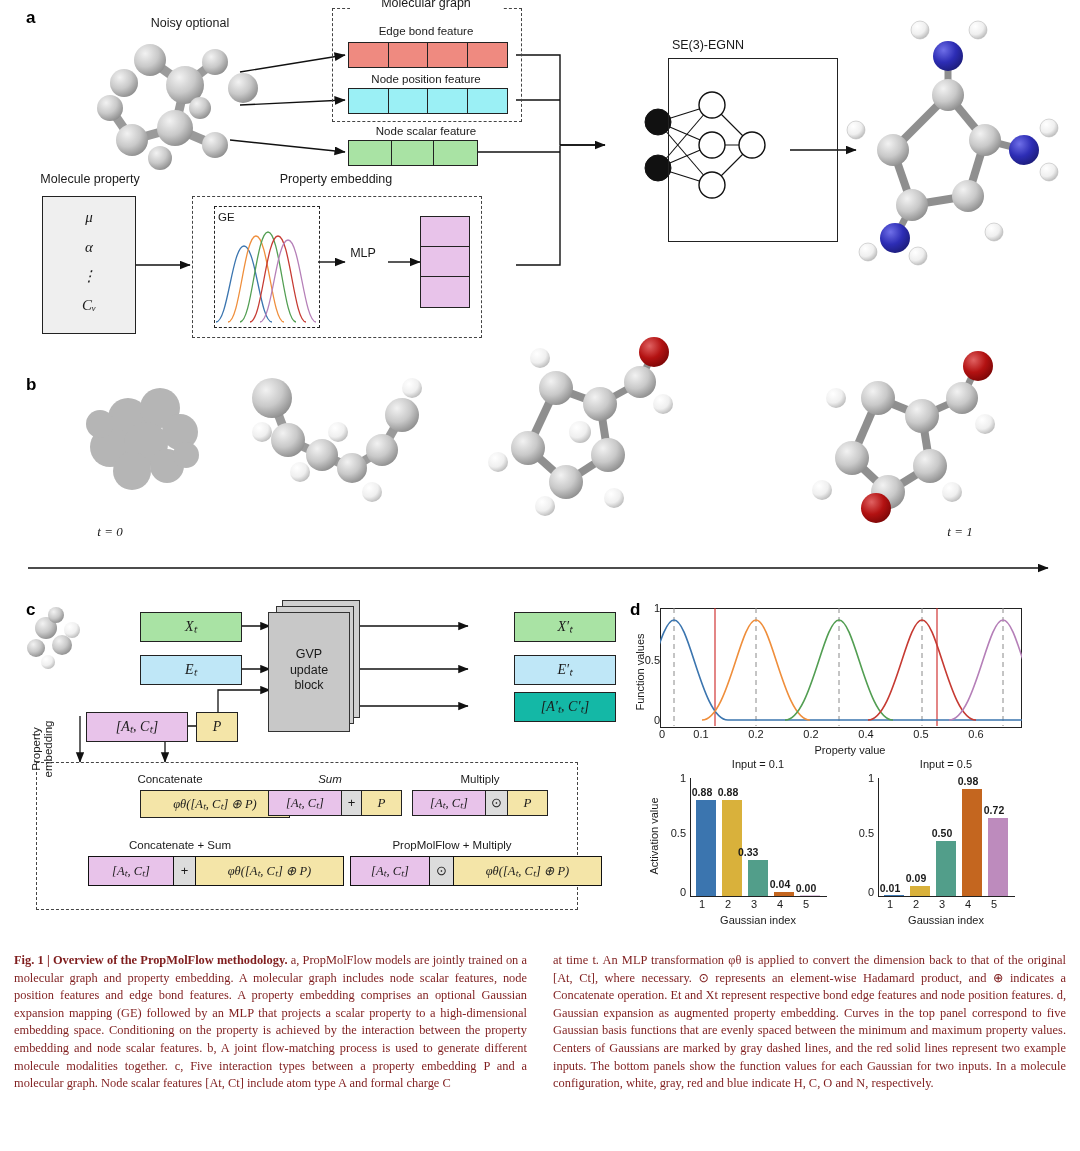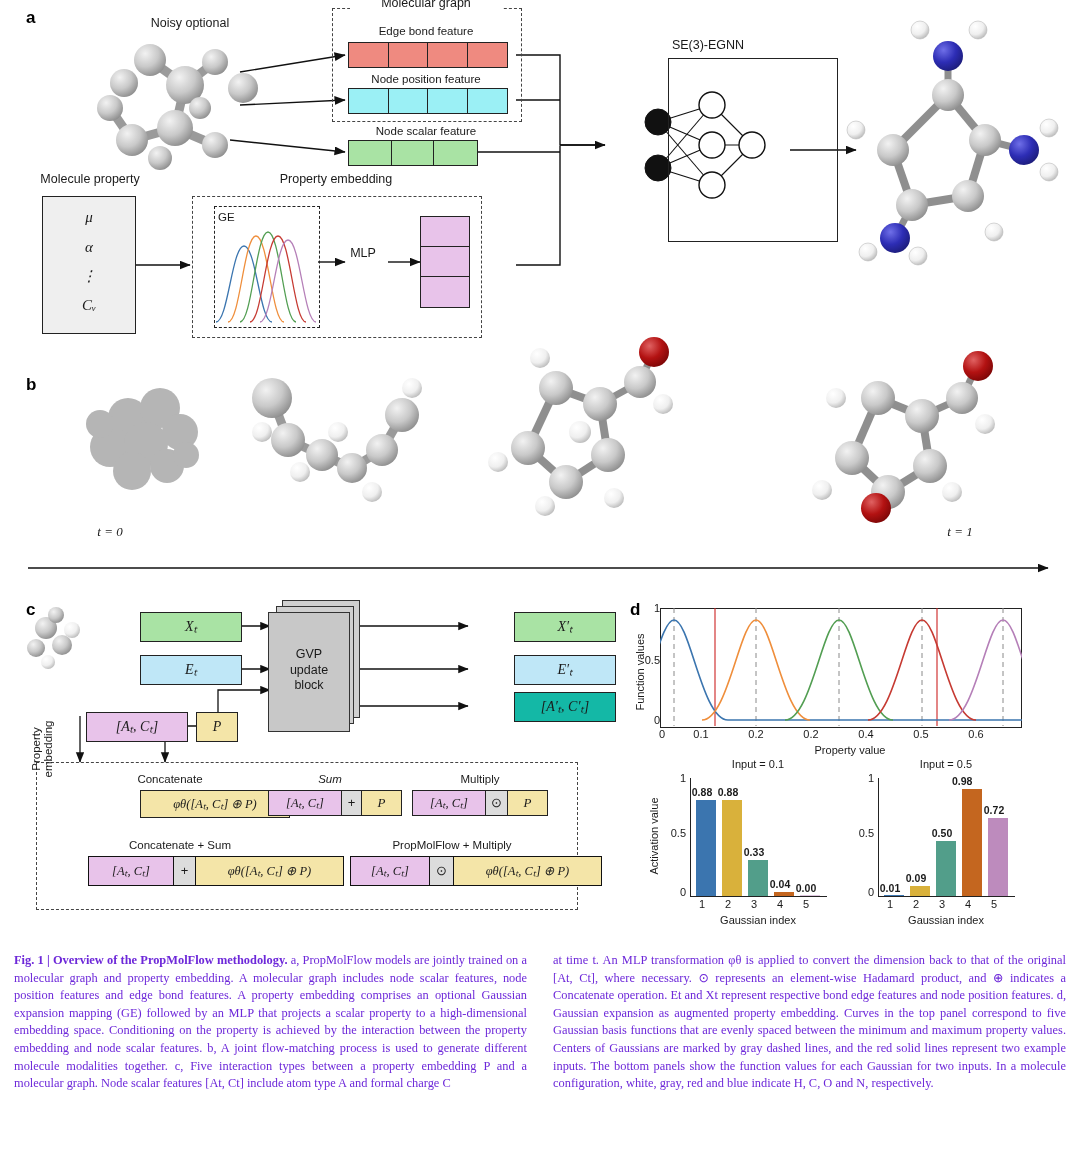--- a/index.html
+++ b/index.html
@@ -15,21 +15,21 @@
   .box-dashed{position:absolute;border:1px dashed #444;}
   .box-solid{position:absolute;border:1.2px solid #222;background:#fff;margin-left:44px;}
   .cellrow{position:absolute;display:flex;border:1px solid #222;box-sizing:border-box;}
   .cellrow > div{border-right:1px solid #222;box-sizing:border-box;height:100%;}
   .cellrow > div:last-child{border-right:none;}
   .cellcol{position:absolute;display:flex;flex-direction:column;border:1px solid #222;box-sizing:border-box;}
   .cellcol > div{border-bottom:1px solid #222;box-sizing:border-box;width:100%;}
   .cellcol > div:last-child{border-bottom:none;}
   svg.overlay{position:absolute;left:0;top:0;pointer-events:none;}
   .caption{position:absolute;left:14px;top:952px;width:1052px;
-    font-family:"Liberation Serif",serif;font-size:12.4px;line-height:1.42;color:#6d28d9;
+    font-family:"Liberation Serif",serif;font-size:12.4px;line-height:1.42;color:#7f1d1d;
     column-count:2;column-gap:26px;text-align:justify;}
   .caption b{font-weight:bold;}
   .prop-box{position:absolute;border:1px solid #222;background:#efefef;}
   .it{font-style:italic;font-family:"Liberation Serif",serif;}
   .tickname{font-family:"Liberation Sans",sans-serif;font-size:11px;}
   .barlabel{font-family:"Liberation Sans",sans-serif;font-size:10.5px;font-weight:bold;}
 </style>
 </head>
 <body>
 
@@ -418,21 +418,21 @@
   <svg class="overlay" style="left:690px;top:778px;" width="140" height="120">
 
     <rect x="6" y="22" width="20" height="96" fill="#3b75af"></rect>
     <rect x="32" y="22" width="20" height="96" fill="#d9b13b"></rect>
     <rect x="58" y="82" width="20" height="36" fill="#529e8a"></rect>
     <rect x="84" y="114" width="20" height="4" fill="#c4661f"></rect>
     <rect x="110" y="117.5" width="20" height="0.5" fill="#bd8bbd"></rect>
   </svg>
   <div class="barlabel" style="position:absolute;left:686px;top:786px;width:32px;text-align:center;">0.88</div>
   <div class="barlabel" style="position:absolute;left:712px;top:786px;width:32px;text-align:center;">0.88</div>
-  <div class="barlabel" style="position:absolute;left:738px;top:846px;width:32px;text-align:center;">0.33</div>
+  <div class="barlabel" style="position:absolute;left:738px;top:846px;width:32px;">0.33</div>
   <div class="barlabel" style="position:absolute;left:764px;top:878px;width:32px;text-align:center;">0.04</div>
   <div class="barlabel" style="position:absolute;left:790px;top:882px;width:32px;text-align:center;">0.00</div>
   <div class="tickname" style="position:absolute;left:660px;top:772px;width:26px;text-align:right;">1</div>
   <div class="tickname" style="position:absolute;left:660px;top:827px;width:26px;text-align:right;">0.5</div>
   <div class="tickname" style="position:absolute;left:660px;top:886px;width:26px;text-align:right;">0</div>
   <div class="tickname" style="position:absolute;left:686px;top:898px;width:32px;text-align:center;">1</div>
   <div class="tickname" style="position:absolute;left:712px;top:898px;width:32px;text-align:center;">2</div>
   <div class="tickname" style="position:absolute;left:738px;top:898px;width:32px;text-align:center;">3</div>
   <div class="tickname" style="position:absolute;left:764px;top:898px;width:32px;text-align:center;">4</div>
   <div class="tickname" style="position:absolute;left:790px;top:898px;width:32px;text-align:center;">5</div>
@@ -444,21 +444,21 @@
   <svg class="overlay" style="left:878px;top:778px;" width="140" height="120">
     <rect x="6" y="117" width="20" height="1" fill="#3b75af"></rect>
     <rect x="32" y="108" width="20" height="10" fill="#d9b13b"></rect>
     <rect x="58" y="63" width="20" height="55" fill="#529e8a"></rect>
     <rect x="84" y="11" width="20" height="107" fill="#c4661f"></rect>
     <rect x="110" y="40" width="20" height="78" fill="#bd8bbd"></rect>
   </svg>
   <div class="barlabel" style="position:absolute;left:874px;top:882px;width:32px;text-align:center;">0.01</div>
   <div class="barlabel" style="position:absolute;left:900px;top:872px;width:32px;text-align:center;">0.09</div>
   <div class="barlabel" style="position:absolute;left:926px;top:827px;width:32px;text-align:center;">0.50</div>
-  <div class="barlabel" style="position:absolute;left:952px;top:775px;width:32px;">0.98</div>
+  <div class="barlabel" style="position:absolute;left:952px;top:775px;width:32px;text-align:center;">0.98</div>
   <div class="barlabel" style="position:absolute;left:978px;top:804px;width:32px;text-align:center;">0.72</div>
   <div class="tickname" style="position:absolute;left:848px;top:772px;width:26px;text-align:right;">1</div>
   <div class="tickname" style="position:absolute;left:848px;top:827px;width:26px;text-align:right;">0.5</div>
   <div class="tickname" style="position:absolute;left:848px;top:886px;width:26px;text-align:right;">0</div>
   <div class="tickname" style="position:absolute;left:874px;top:898px;width:32px;text-align:center;">1</div>
   <div class="tickname" style="position:absolute;left:900px;top:898px;width:32px;text-align:center;">2</div>
   <div class="tickname" style="position:absolute;left:926px;top:898px;width:32px;text-align:center;">3</div>
   <div class="tickname" style="position:absolute;left:952px;top:898px;width:32px;text-align:center;">4</div>
   <div class="tickname" style="position:absolute;left:978px;top:898px;width:32px;text-align:center;">5</div>
   <div class="tickname" style="position:absolute;left:876px;top:914px;width:140px;text-align:center;">Gaussian index</div>

